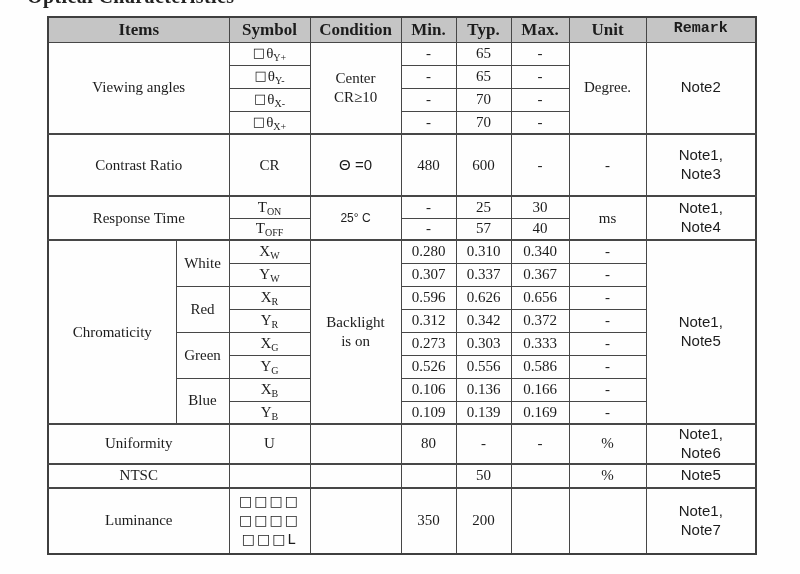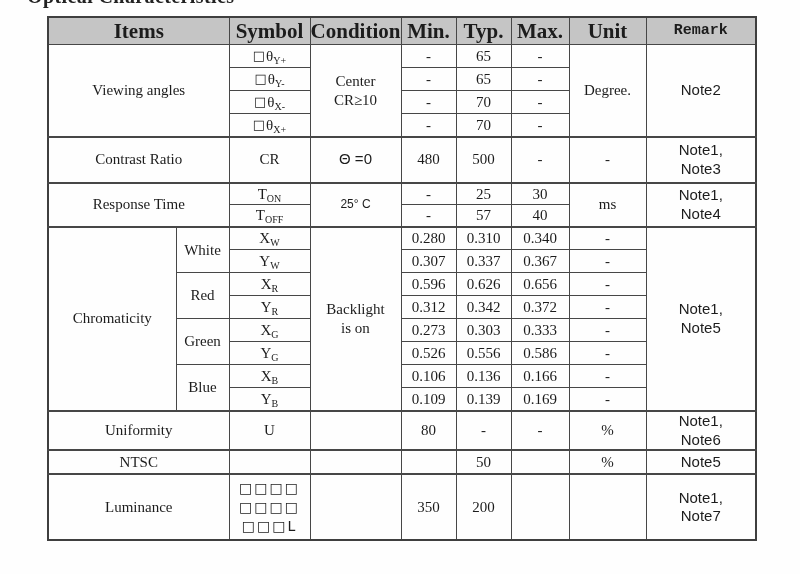--- a/index.html
+++ b/index.html
@@ -26,28 +26,28 @@
   }
   .spec td, .spec th {
     border:1px solid #474747;
     text-align:center; vertical-align:middle;
     padding:0; overflow:hidden;
     font-size:15px; font-weight:normal;
     line-height:1.25;
   }
   .spec th {
     background:#c5c5c5;
-    font-weight:bold; font-size:21px;
+    font-weight:bold; font-size:17px;
   }
   .spec th.sans { font-size:15px; }
 
   
   tr.r-header { height:25px; }
   tr.r-va     { height:23px; }
-  tr.r-cr     { height:46px; }
+  tr.r-cr     { height:62px; }
   tr.r-rt     { height:22px; }
   tr.r-ch     { height:23px; }
   tr.r-un     { height:28px; }
   tr.r-nt     { height:24px; }
   tr.r-lu     { height:66px; }
 
   
   .bl2 { border-left-width:2px; }
   tr.thick td { border-top-width:2px; }
 
@@ -133,21 +133,21 @@
       <td class="bl2">-</td>
       <td>70</td>
       <td>-</td>
     </tr>
 
     <tr class="r-cr thick">
       <td colspan="2" class="item-label">Contrast Ratio</td>
       <td class="sym">CR</td>
       <td class="cond-sans">Θ =0</td>
       <td class="bl2">480</td>
-      <td>500</td>
+      <td>600</td>
       <td>-</td>
       <td class="bl2">-</td>
       <td class="bl2 note">
         <span>Note1,</span><br>
         <span>Note3</span>
       </td>
     </tr>
 
     <tr class="r-rt thick">
       <td colspan="2" rowspan="2" class="item-label">Response Time</td>

